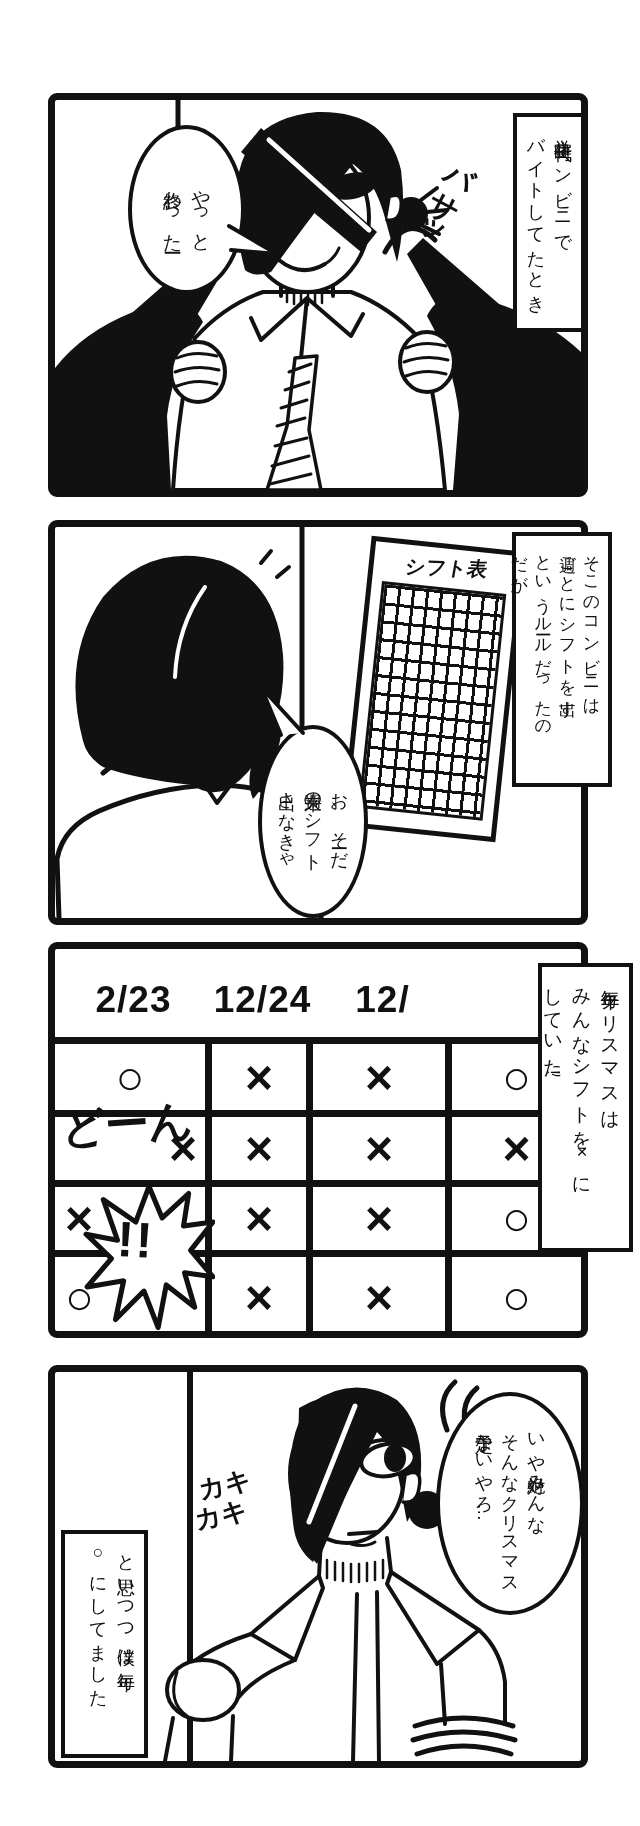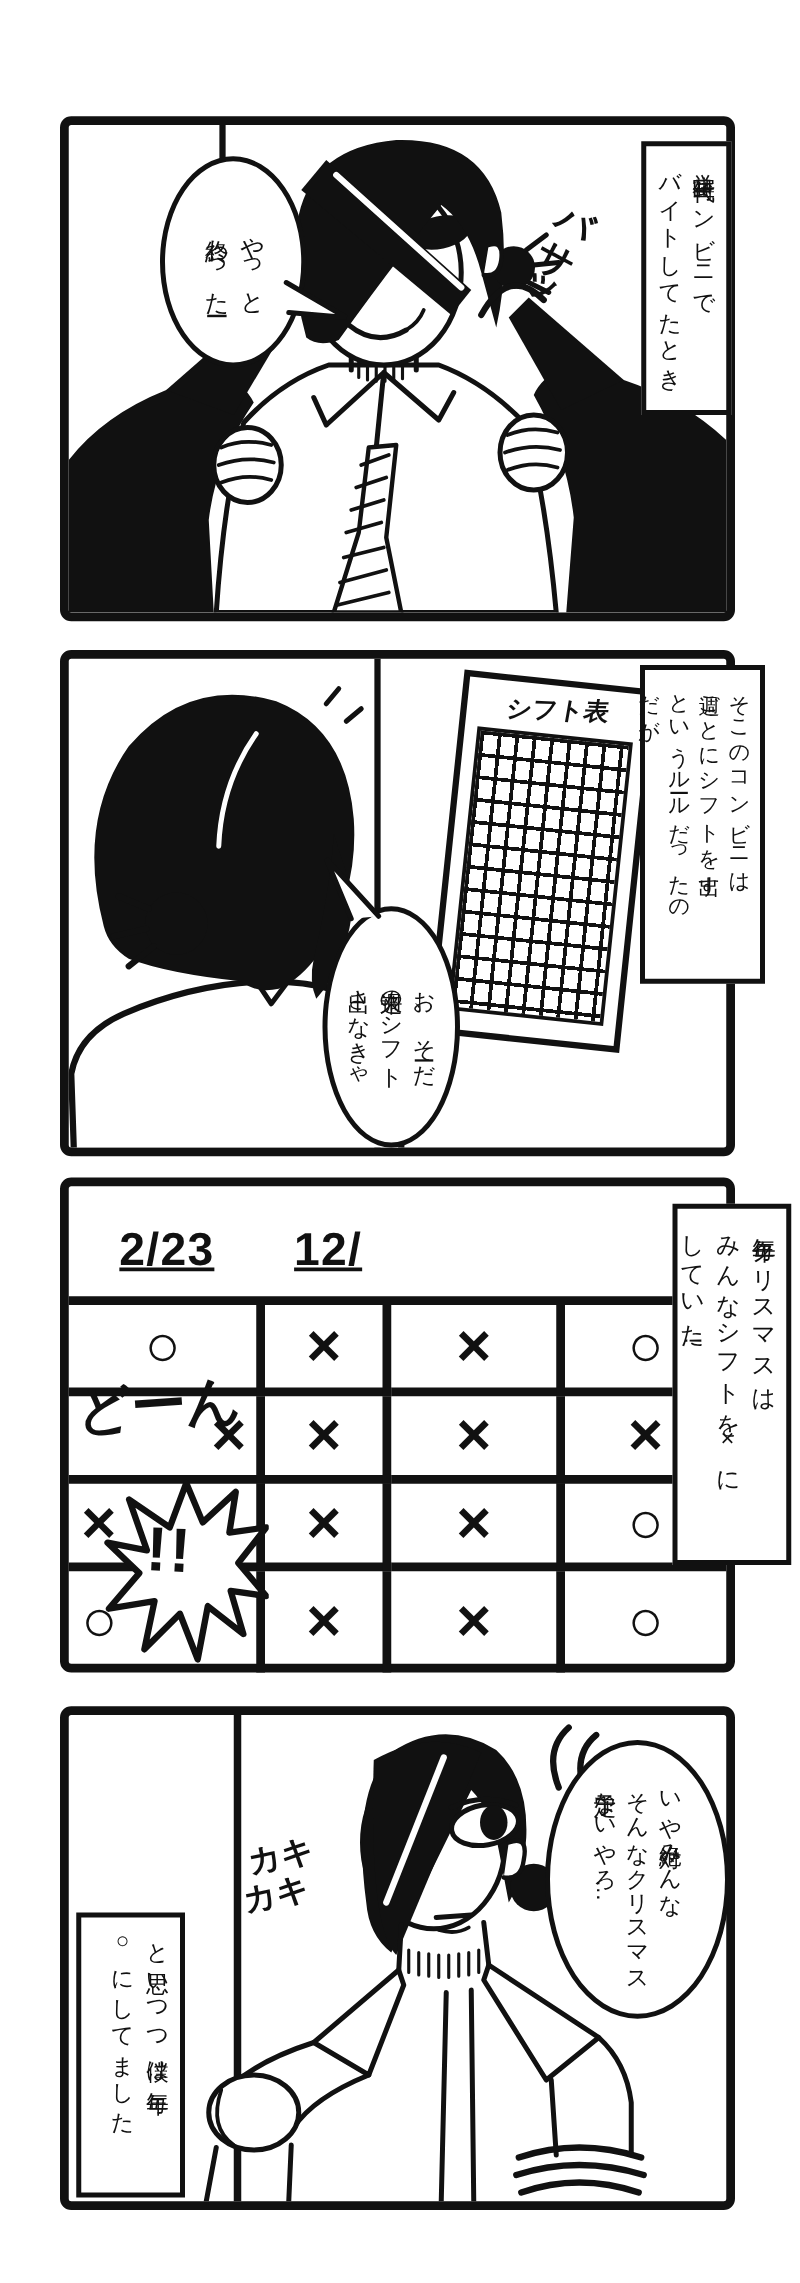--- a/index.html
+++ b/index.html
@@ -21,21 +21,21 @@
   .bubble-shape { position:absolute; inset:0; background:#fff; border:4px solid #111; border-radius:50%; }
   .bubble-text { position:absolute; inset:0; display:flex; align-items:center; justify-content:center; font-weight:500; }
   .tail { position:absolute; z-index:21; }
 
   .sfx { position:absolute; font-weight:900; z-index:10; }
 
   
   .date-row { position:absolute; left:0; top:16px; width:526px; height:70px;
               display:grid; grid-template-columns:157px 101px 139px 129px; z-index:2; }
   .date-cell { display:flex; align-items:center; justify-content:center;
-               font-size:37px; font-weight:800; white-space:nowrap; letter-spacing:1px;text-decoration:underline; }
+               font-size:37px; font-weight:800; white-space:nowrap; letter-spacing:1px; }
   .shift-grid { position:absolute; left:0; top:88px; width:526px; height:301px;
                 border-top:7px solid #111; display:grid;
                 grid-template-columns:157px 101px 139px 129px;
                 grid-template-rows:73px 70px 70px 81px; z-index:1; }
   .cell { border-right:7px solid #111; border-bottom:7px solid #111;
           display:flex; align-items:center; justify-content:center;
           font-size:48px; font-weight:900; overflow:hidden; }
   .cell.last-col { border-right:none; }
   .cell.last-row { border-bottom:none; }
   .cell.push-right { justify-content:flex-end; padding-right:8px; }
@@ -173,20 +173,21 @@
         <div>というルールだったの</div>
         <div>だが、</div>
       </div>
     </div>
   </div>
 
   <div class="panel" style="top:942px; height:396px;">
 
     <div class="date-row">
       <div class="date-cell">2/23</div>
+      <div class="date-cell">12/24</div>
       <div class="date-cell">12/</div>
     </div>
 
     <div class="shift-grid">
       <div class="cell">○</div>
       <div class="cell">×</div>
       <div class="cell">×</div>
       <div class="cell last-col">○</div>
 
       <div class="cell push-right">×</div>

